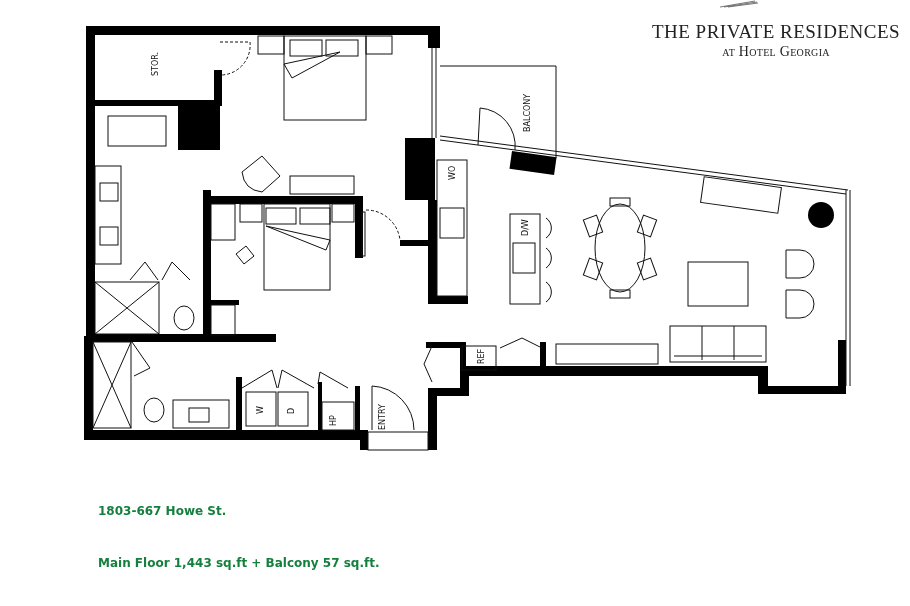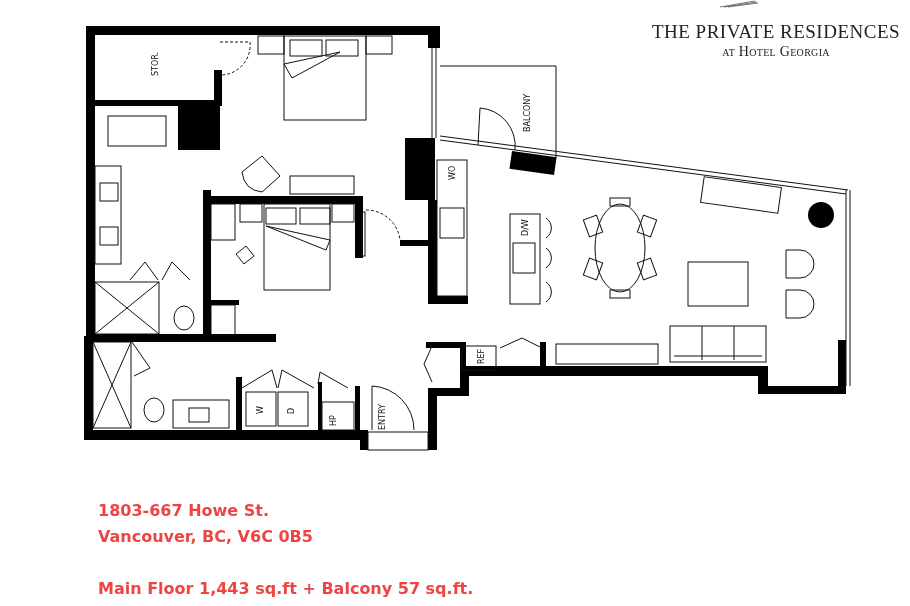--- a/index.html
+++ b/index.html
@@ -4,21 +4,21 @@
 <style>
   html,body{margin:0;padding:0;background:#ffffff;}
   body{width:910px;height:606px;position:relative;overflow:hidden;font-family:"DejaVu Sans",sans-serif;color:#111;}
   .brand{position:absolute;left:636px;top:20px;width:280px;text-align:center;}
   .brand-title{font-family:"Liberation Serif","DejaVu Serif",serif;font-size:19px;letter-spacing:0.5px;color:#222;line-height:24px;}
   .brand-sub{font-family:"Liberation Serif","DejaVu Serif",serif;font-size:14px;letter-spacing:0.3px;color:#222;font-variant:small-caps;line-height:16px;}
   .logo-mark{position:absolute;left:700px;top:0px;width:90px;height:8px;}
   .plan{position:absolute;left:0;top:0;width:910px;height:480px;}
   .plan text{font-family:"DejaVu Sans",sans-serif;font-size:8px;fill:#111;}
   .info{position:absolute;left:98px;top:498px;}
-  .info-line{font-family:"DejaVu Sans",sans-serif;font-weight:bold;font-size:16px;line-height:26px;color:#ef4444;}
+  .info-line{font-family:"DejaVu Sans",sans-serif;font-weight:bold;font-size:12px;line-height:26px;color:#15803d;}
   .info-area{margin-top:26px;text-align:center;}
 </style>
 </head>
 <body>
 
 <svg class="logo-mark" viewBox="0 0 90 8">
   <path d="M20 7 L55 1 M24 7 L57 2 M28 7 L58 3" stroke="#555" stroke-width="0.8" fill="none"></path>
 </svg>
 
 <div class="brand">
@@ -172,15 +172,14 @@
     <text x="484" y="364" transform="rotate(-90 484 364)">REF</text>
     <text x="263" y="414" transform="rotate(-90 263 414)">W</text>
     <text x="294" y="414" transform="rotate(-90 294 414)">D</text>
     <text x="336" y="426" transform="rotate(-90 336 426)">HP</text>
     <text x="385" y="430" transform="rotate(-90 385 430)">ENTRY</text>
   </g>
 </svg>
 
 <div class="info">
   <div class="info-line">1803-667 Howe St.</div>
-  <div class="info-line">Vancouver, BC, V6C 0B5</div>
   <div class="info-line info-area">Main Floor  1,443 sq.ft  + Balcony  57 sq.ft.</div>
 </div>
 
 </body></html>

